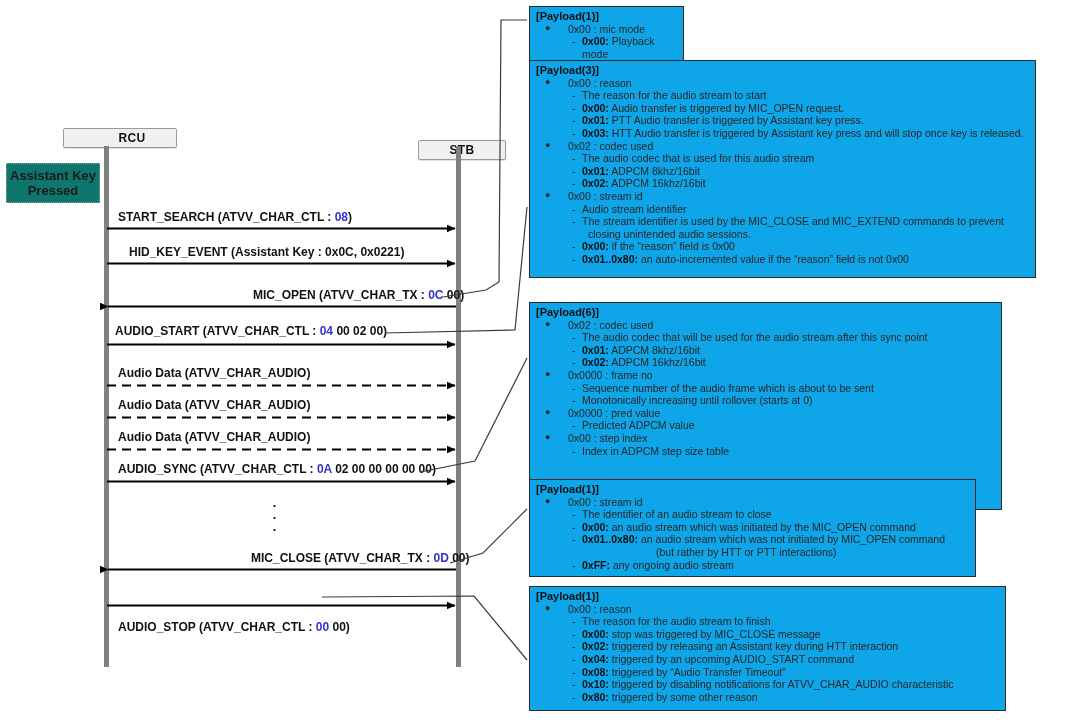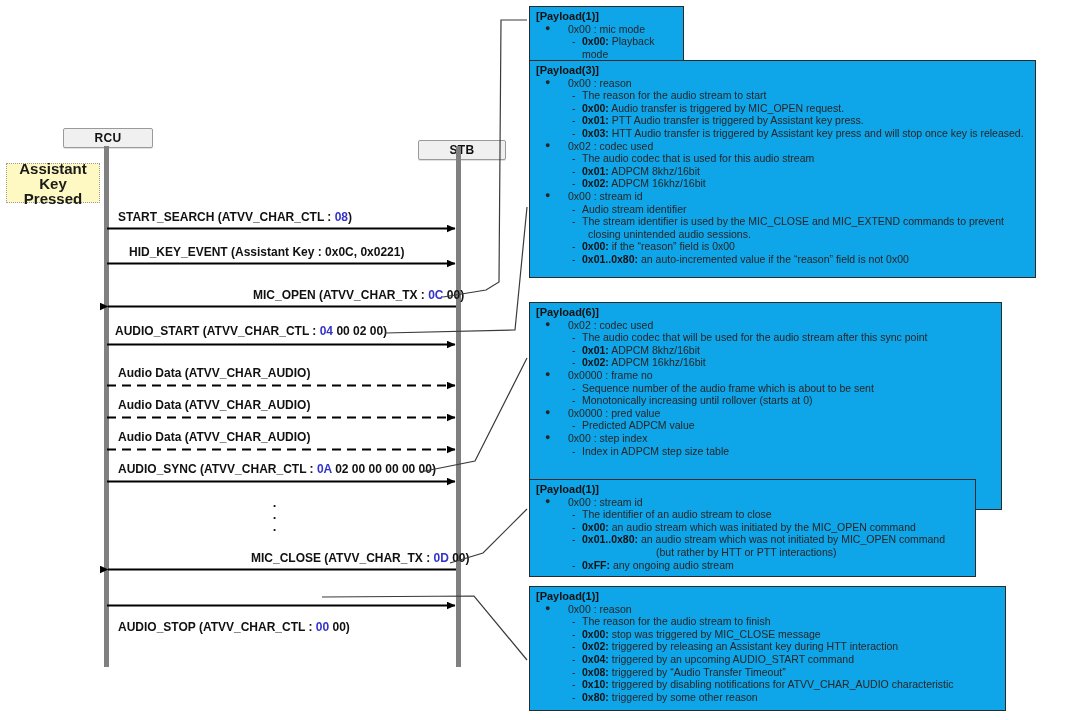--- a/index.html
+++ b/index.html
@@ -40,25 +40,26 @@
   .lifeline-bar {
     position: absolute;
     width: 5px;
     background: #808080;
   }
 
   
   .note-dotted {
     position: absolute;
     border: 1px dotted #9a9a9a;
-    background: #fef9c3;
+    background: #0f766e;
     display: flex;
     align-items: center;
+    justify-content: center;
     text-align: center;
-    font-size: 15px;
+    font-size: 13px;
     font-weight: bold;
     line-height: 15px;
     color: #1a1a1a;
   }
 
   
   .msg-label {
     position: absolute;
     font-size: 12px;
     font-weight: bold;
@@ -121,21 +122,21 @@
     left: 0; top: 0;
     width: 1065px; height: 720px;
     pointer-events: none;
   }
 </style>
 </head>
 <body>
 
 <div id="diagram">
 
-  <div class="lifeline-head" style="left:63px; top:128px; width:88px;">
+  <div class="lifeline-head" style="left:63px; top:128px; width:88px;padding-left:24px;">
     <span>RCU</span>
   </div>
   <div class="lifeline-bar" style="left:104px; top:146px; height:521px;"></div>
 
   <div class="lifeline-head" style="left:418px; top:140px; width:86px;">
     <span>STB</span>
   </div>
   <div class="lifeline-bar" style="left:456px; top:146px; height:521px;"></div>
 
   <div class="note-dotted" style="left:6px; top:163px; width:92px; height:38px;">

